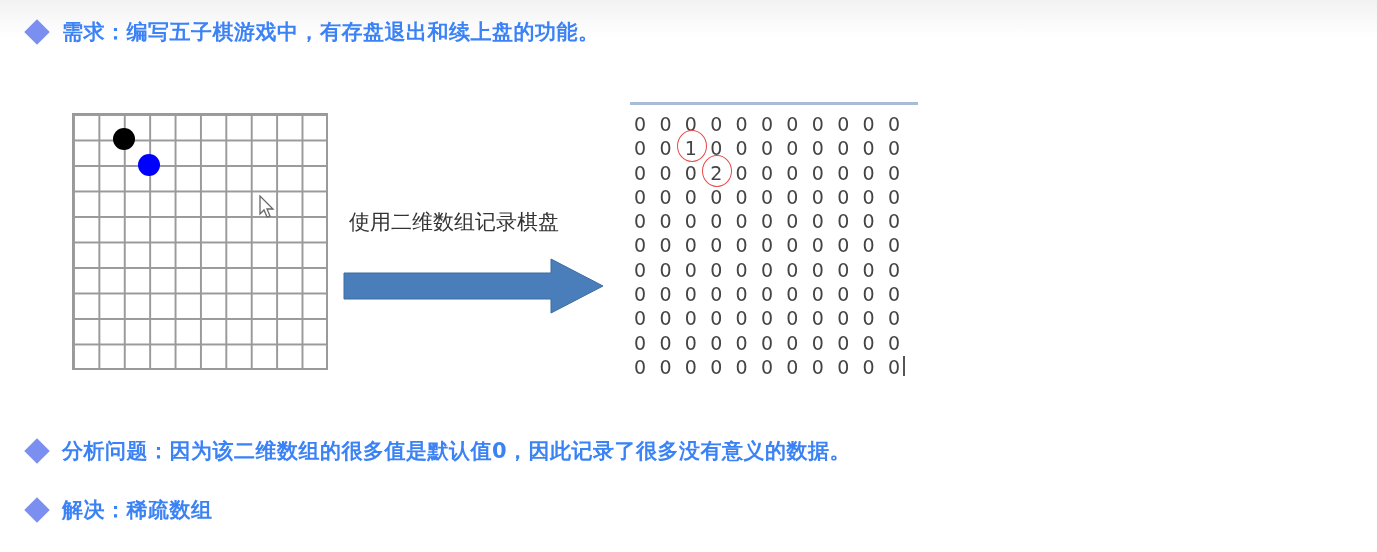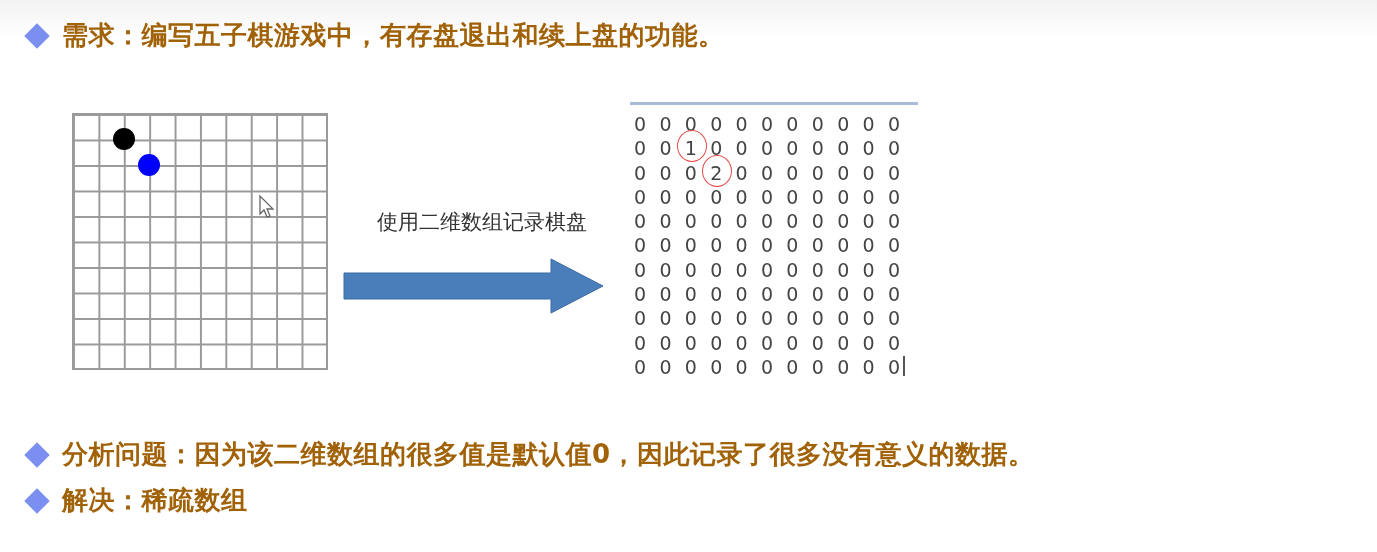--- a/index.html
+++ b/index.html
@@ -3,49 +3,49 @@
   <meta charset="utf-8">
   <style>
     html, body { margin: 0; padding: 0; }
     body {
       width: 1377px; height: 552px; position: relative; overflow: hidden;
       background: linear-gradient(to bottom, #f2f2f2 0px, #fcfcfc 28px, #ffffff 40px, #ffffff 100%);
       font-family: "DejaVu Sans", "Liberation Sans", sans-serif;
     }
     .bullet-line {
       position: absolute; left: 24px; display: flex; align-items: center;
-      font-weight: bold; color: #a16207; font-size: 26px; letter-spacing: 0.5px;
+      font-weight: bold; color: #3b82f6; font-size: 21px; letter-spacing: 0.5px;
       white-space: nowrap;
     }
     .diamond {
       width: 18px; height: 18px; background: #7b8ff0; transform: rotate(45deg);
       margin: 0 16px 0 4px; flex: none;
     }
     #line1 { top: 18px; }
     #line2 { top: 437px; justify-content: flex-end; }
-    #line3 { top: 483px; }
+    #line3 { top: 496px; }
 
     .board {
       position: absolute; left: 72px; top: 113px; width: 256px; height: 257px;
       border: 2px solid #9a9a9a; box-sizing: border-box;
       background-color: #fff;
       background-image:
         linear-gradient(to right, #9a9a9a 2px, transparent 2px),
         linear-gradient(to bottom, #9a9a9a 2px, transparent 2px);
       background-size: 25.4px 25.5px;
       background-position: -1px -1px;
     }
     .stone {
       position: absolute; width: 22px; height: 22px; border-radius: 50%;
     }
     .cursor-icon { position: absolute; left: 258px; top: 194px; }
 
     .caption {
       position: absolute; left: 349px; top: 208px; font-size: 21px; color: #333;
-      font-family: "DejaVu Sans", sans-serif; white-space: nowrap; margin-left: 28px;
+      font-family: "DejaVu Sans", sans-serif; white-space: nowrap;
     }
     .arrow { position: absolute; left: 343px; top: 258px; }
 
     .array-wrap {
       position: absolute; left: 630px; top: 102px; width: 288px; height: 280px;
     }
     .array-topline {
       position: absolute; left: 0; top: 0; width: 288px; height: 3px; background: #a8bcd8;
     }
     .array-grid {

